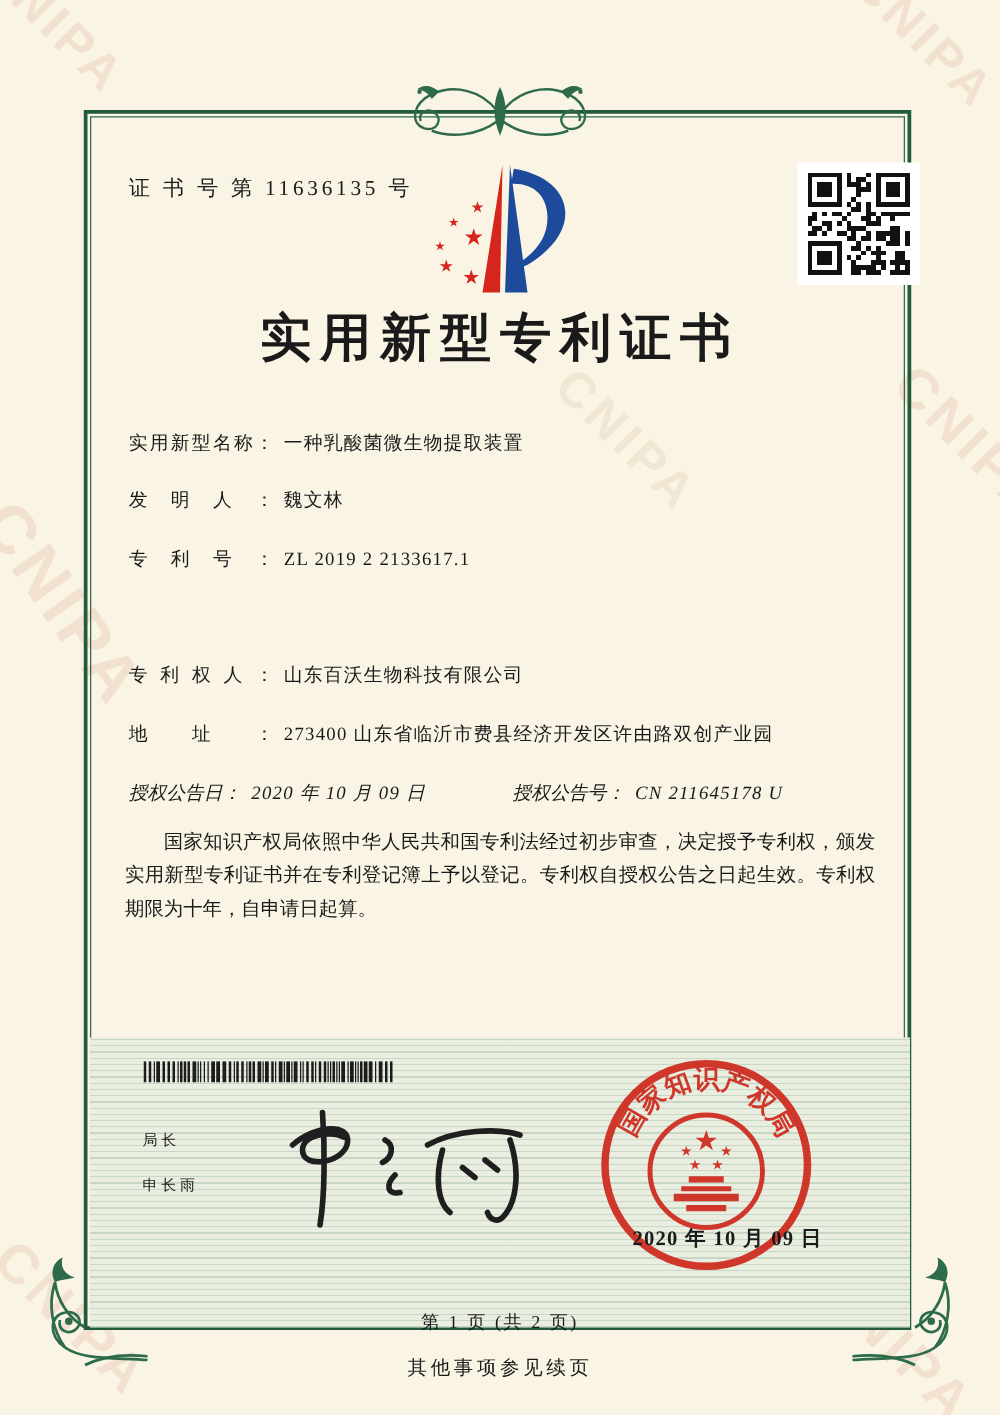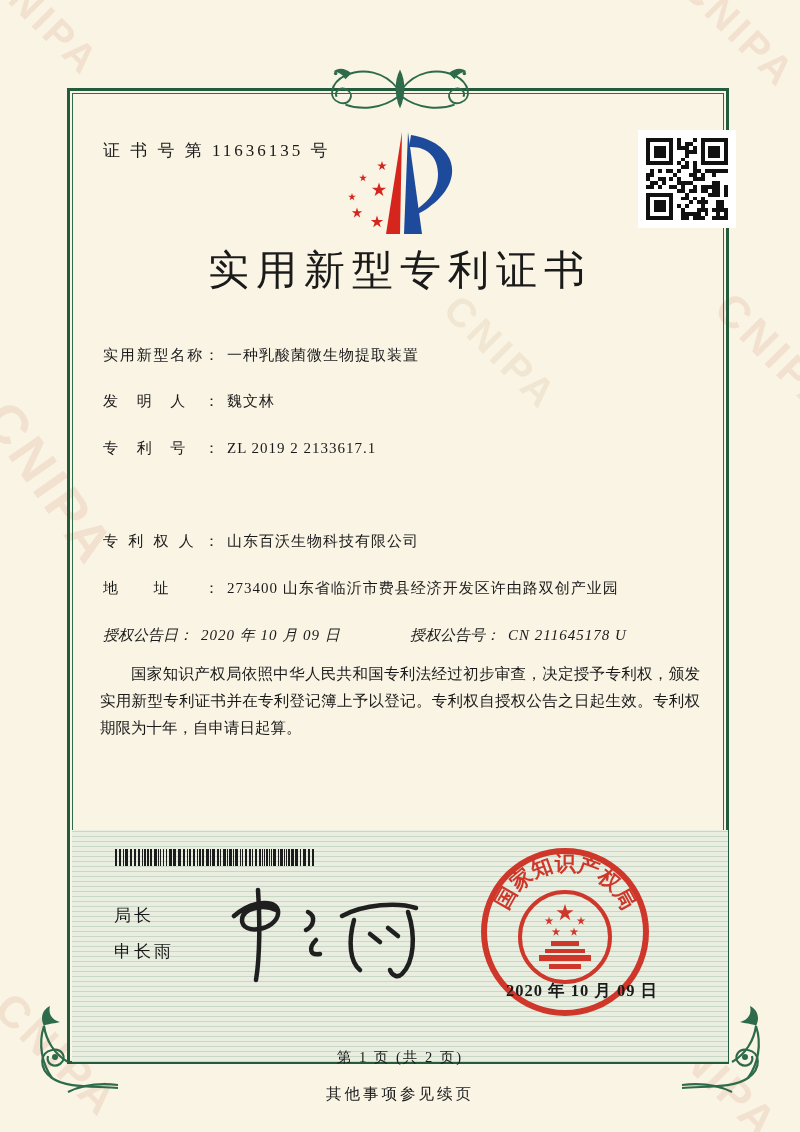--- a/index.html
+++ b/index.html
@@ -18,37 +18,37 @@
   
   .frame{position:absolute;left:67px;top:88px;width:662px;height:976px;
          border:3px solid #235c3c;box-sizing:border-box;}
   .frame-inner{position:absolute;inset:2px;border:1px solid #2e6b4a;}
   .wave-band{position:absolute;left:72px;top:830px;width:656px;height:232px;
       background-color:#e9eee1;
       background-image:repeating-linear-gradient(0deg,rgba(125,162,132,0.30) 0px,
         rgba(125,162,132,0.30) 1px,rgba(233,238,225,0) 1px,rgba(233,238,225,0) 5px);}
 
   .cert-no{left:103px;top:139px;font-size:17px;letter-spacing:3px;}
-  .title{left:0;right:0;top:243px;text-align:center;font-size:41px;font-weight:400;
+  .title{left:0;right:0;top:243px;text-align:center;font-size:41px;font-weight:700;
          letter-spacing:7px;}
 
   .qr-box{left:638px;top:130px;width:98px;height:98px;background:#fff;}
   .qr-box svg{position:absolute;left:8px;top:8px;width:82px;height:82px;}
 
   .field-row{left:103px;font-size:15px;line-height:22px;white-space:nowrap;}
   .flabel{display:inline-block;width:116px;text-align:justify;text-align-last:justify;
           vertical-align:top;}
   .fvalue{margin-left:8px;letter-spacing:1px;}
   .grant2{position:absolute;left:307px;top:0;white-space:nowrap;}
 
   .paras{left:100px;top:660px;width:600px;font-size:15.5px;line-height:27px;
          text-align:justify;}
   .paras p{margin:0;text-indent:2em;}
 
-  .signer{left:114px;font-size:17px;letter-spacing:3px;font-weight:500;}
+  .signer{left:114px;font-size:12px;letter-spacing:3px;font-weight:500;}
   .seal-date{left:492px;top:980px;width:180px;text-align:center;font-size:16.5px;
              letter-spacing:1px;font-weight:600;z-index:6;}
   .page-num{left:0;right:0;top:1034px;text-align:center;font-size:14.5px;letter-spacing:2px;margin-top:14px;}
   .cont-note{left:0;right:0;top:1084px;text-align:center;font-size:15.5px;letter-spacing:3px;}
 
   .seal{z-index:5;opacity:0.93;}
   svg{display:block;}
 </style>
 </head>
 <body>

